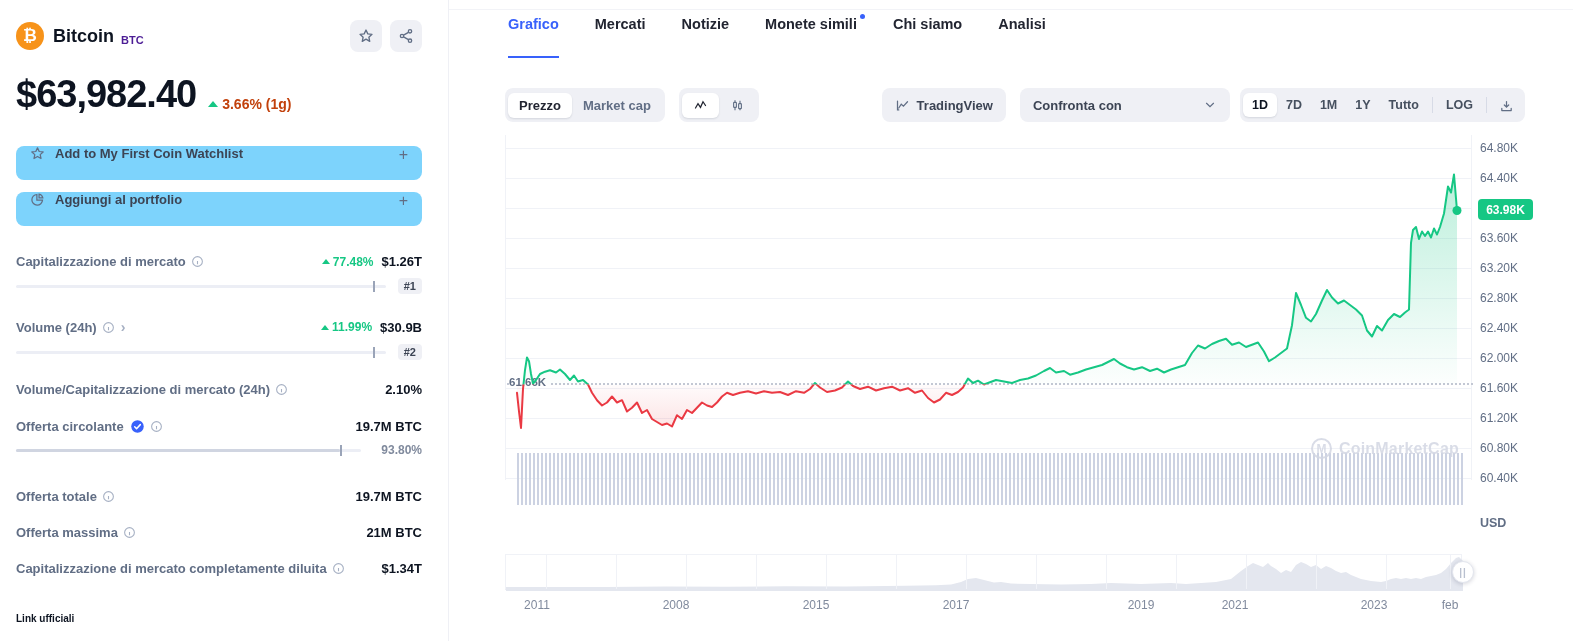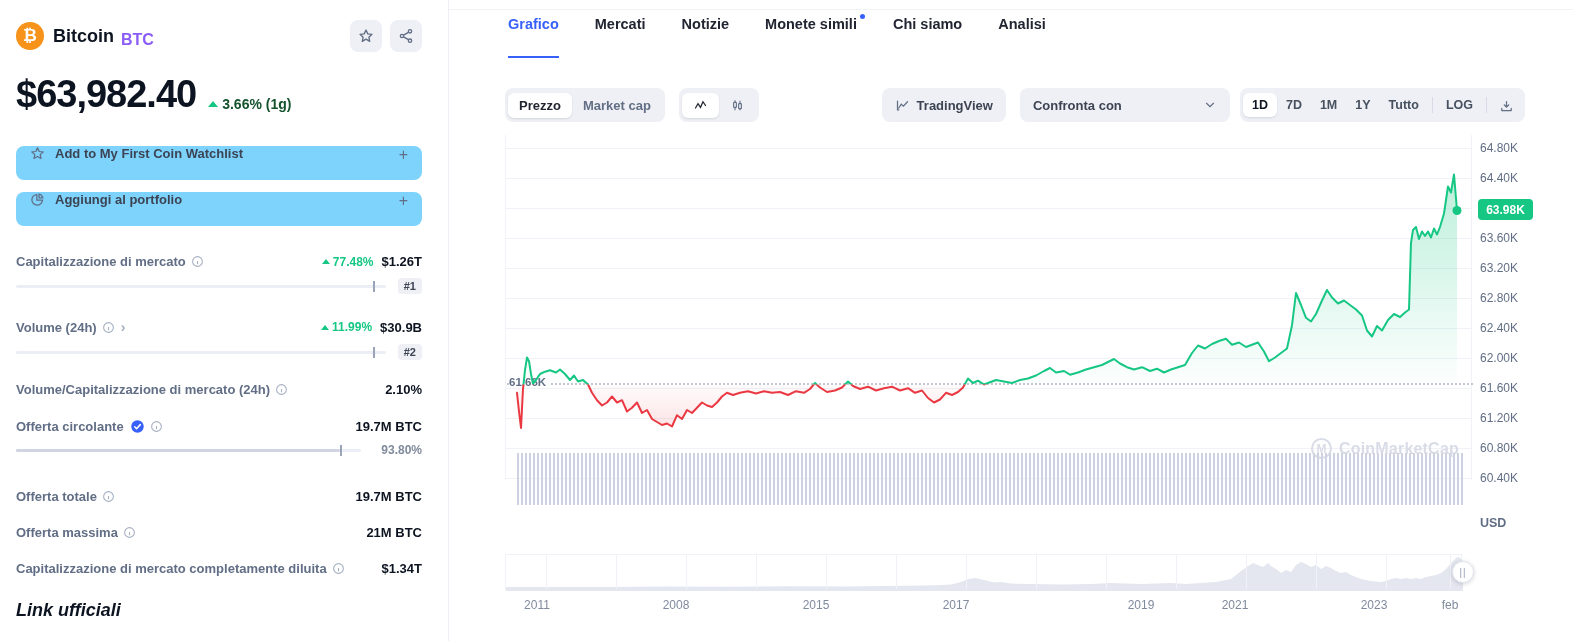--- a/index.html
+++ b/index.html
@@ -6,29 +6,29 @@
   html,body { width:1573px; height:641px; background:#fff; overflow:hidden;
     font-family:"Liberation Sans", sans-serif; color:#0d1421; }
   .app { display:flex; width:1573px; height:641px; }
 
   
   .left-panel { width:449px; height:641px; border-right:1px solid #eff0f5; padding:20px 26px 0 16px; flex:none; }
   .coin-header { display:flex; align-items:center; }
   .coin-logo { width:28px; height:28px; border-radius:50%; background:#f7931a; color:#fff;
     display:flex; align-items:center; justify-content:center; font-weight:bold; font-size:17px; flex:none; }
   .coin-name { font-size:18px; font-weight:700; margin-left:9px; color:#0d1421; }
-  .coin-symbol { font-size:16px; font-weight:600; color:#8b5cf6; margin-left:7px; margin-top:8px; }
+  .coin-symbol { font-size:11px; font-weight:600; color:#4c1d95; margin-left:7px; margin-top:8px; }
   .hdr-actions { margin-left:auto; display:flex; gap:8px; }
   .icon-btn { width:32px; height:32px; border-radius:8px; background:#eff0f5; border:none; cursor:pointer;
     display:flex; align-items:center; justify-content:center; color:#616e85; }
   .icon-btn svg { width:16px; height:16px; }
 
   .price-row { display:flex; align-items:baseline; margin-top:21px; }
   .price { font-size:38px; font-weight:800; letter-spacing:-1px; color:#0d1421; }
-  .price-change { margin-left:12px; color:#14532d; font-size:14px; font-weight:700; display:flex; align-items:center; }
+  .price-change { margin-left:12px; color:#c2410c; font-size:14px; font-weight:700; display:flex; align-items:center; }
   .caret-up { width:0; height:0; border-left:5px solid transparent; border-right:5px solid transparent;
     border-bottom:6px solid #16c784; display:inline-block; margin-right:4px; }
 
   .panel-btn { width:100%; height:34px; background:#7dd3fc; border:none; border-radius:8px; cursor:pointer;
     display:flex; padding:0 14px; color:#3c4454; font-family:inherit; }
   .panel-btn .b-icon { width:15px; height:15px; color:#616e85; margin-right:10px; display:flex; }
   .panel-btn .b-icon svg { width:15px; height:15px; }
   .panel-btn .b-label { font-size:13px; font-weight:600; }
   .panel-btn .b-plus { margin-left:auto; font-size:16px; color:#616e85; font-weight:500; }
   .btn-watch { margin-top:30px; }
@@ -47,21 +47,21 @@
   .bar-line { display:flex; align-items:center; margin-top:9px; }
   .bar-track { position:relative; height:3px; border-radius:2px; background:#eceef5; flex:1; }
   .bar-tick { position:absolute; top:-4px; width:2px; height:11px; background:#9aa4b8; }
   .bar-fill { position:absolute; left:0; top:0; height:3px; border-radius:2px; background:#d0d5e1; }
   .rank-badge { margin-left:12px; background:#eff0f5; color:#3c4454; border-radius:4px; font-size:11px;
     font-weight:600; padding:2px 6px; }
   .pct-label { margin-left:20px; font-size:12px; color:#808a9d; font-weight:600; }
   .verified { width:15px; height:15px; margin-left:6px; flex:none; }
   .sp1 { margin-top:25px; } .sp2 { margin-top:22px; } .sp3 { margin-top:32px; } .sp4 { margin-top:34px; }
 
-  .links-title { margin-top:24px; font-size:18px; font-weight:700; color:#0d1421;font-style:italic; }
+  .links-title { margin-top:37px; font-size:10px; font-weight:700; color:#0d1421; }
 
   
   .right-panel { position:relative; flex:1; height:641px; }
   .top-hairline { position:absolute; top:9px; left:0; right:0; height:1px; background:#f2f3f7; }
   .tabs { display:flex; gap:36px; padding:16px 0 0 59px; }
   .tab { font-size:14.5px; font-weight:600; color:#222531; padding-bottom:24px; cursor:pointer; position:relative; }
   .tab.active { color:#3861fb; border-bottom:2px solid #3861fb; }
   .tab .new-dot { position:absolute; top:-2px; right:-8px; width:5px; height:5px; border-radius:50%; background:#3861fb; }
 
   .toolbar { display:flex; align-items:center; margin:30px 48px 0 56px; height:34px; }

